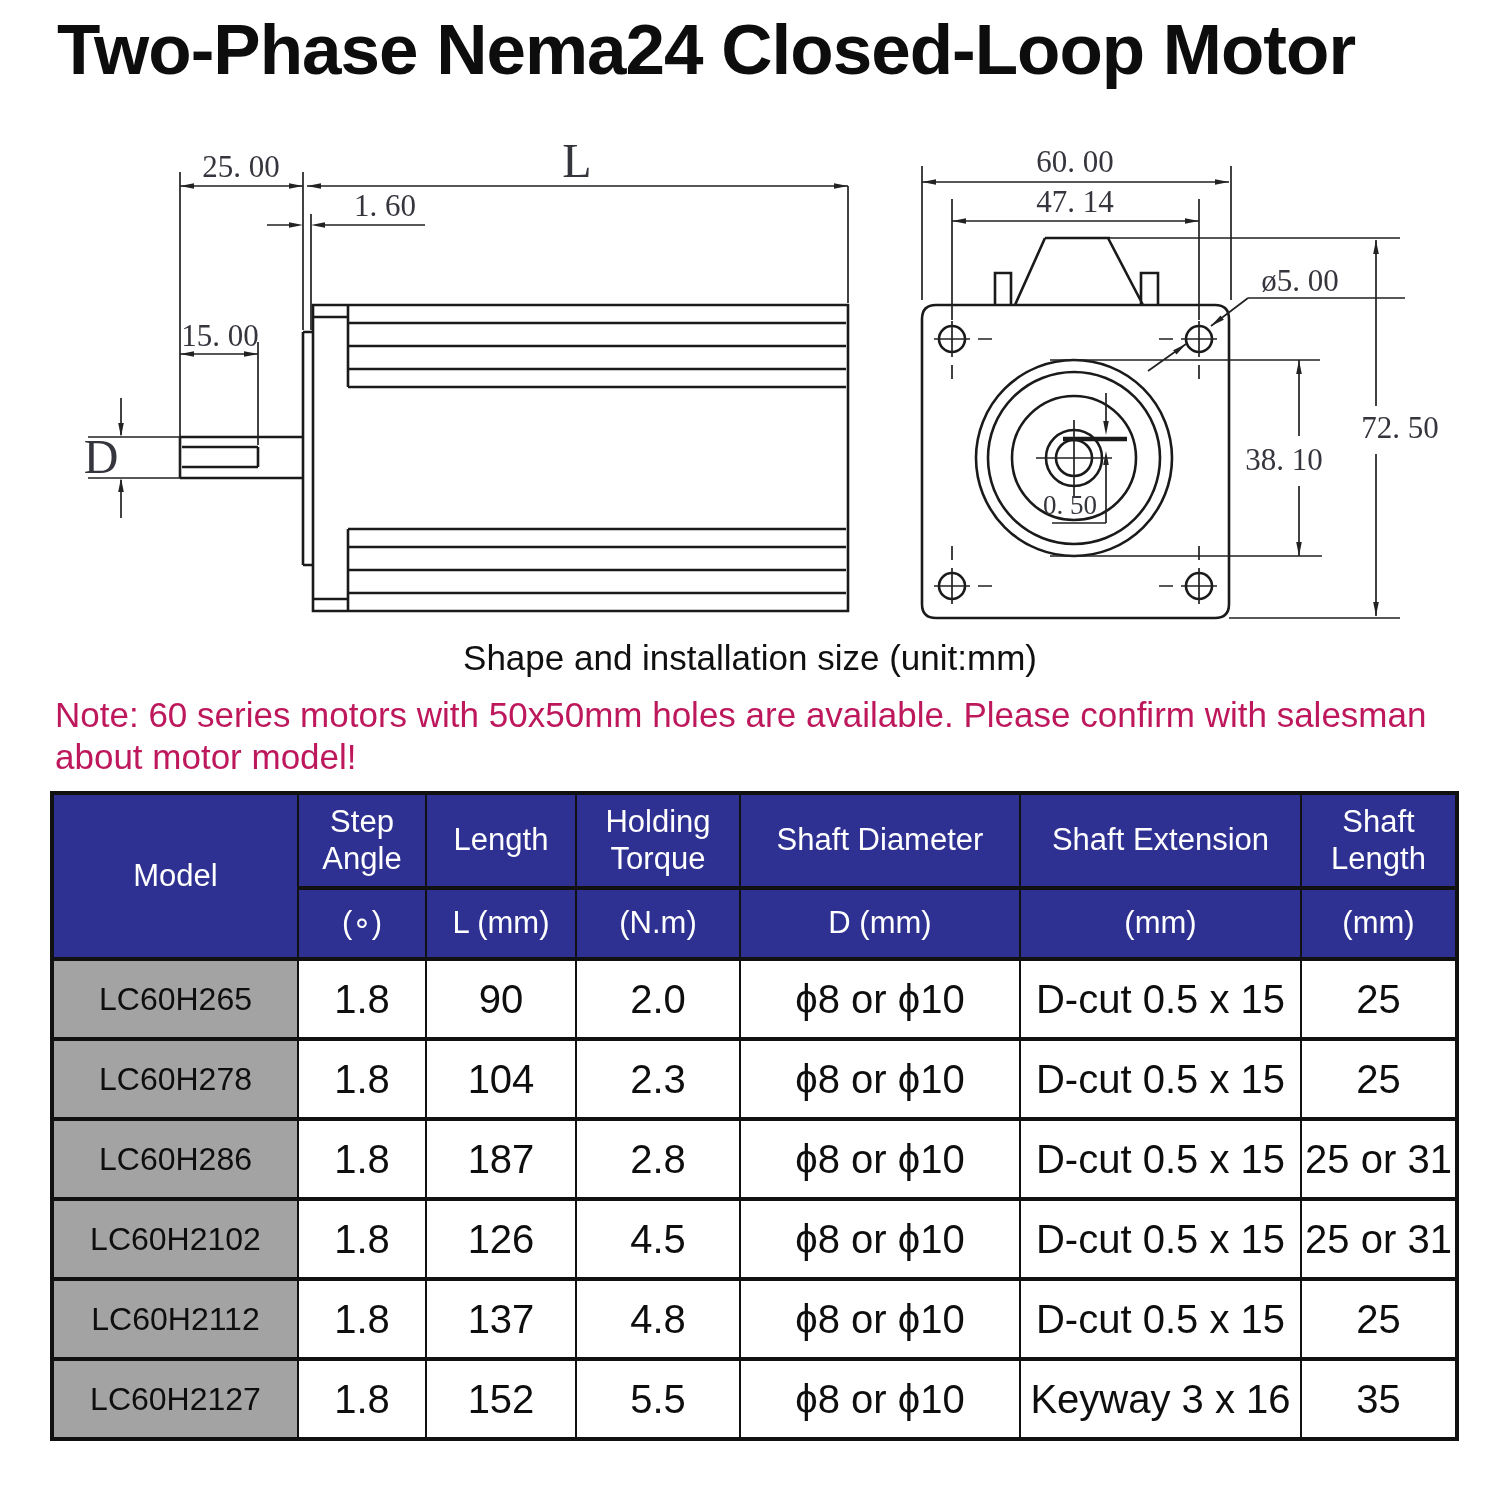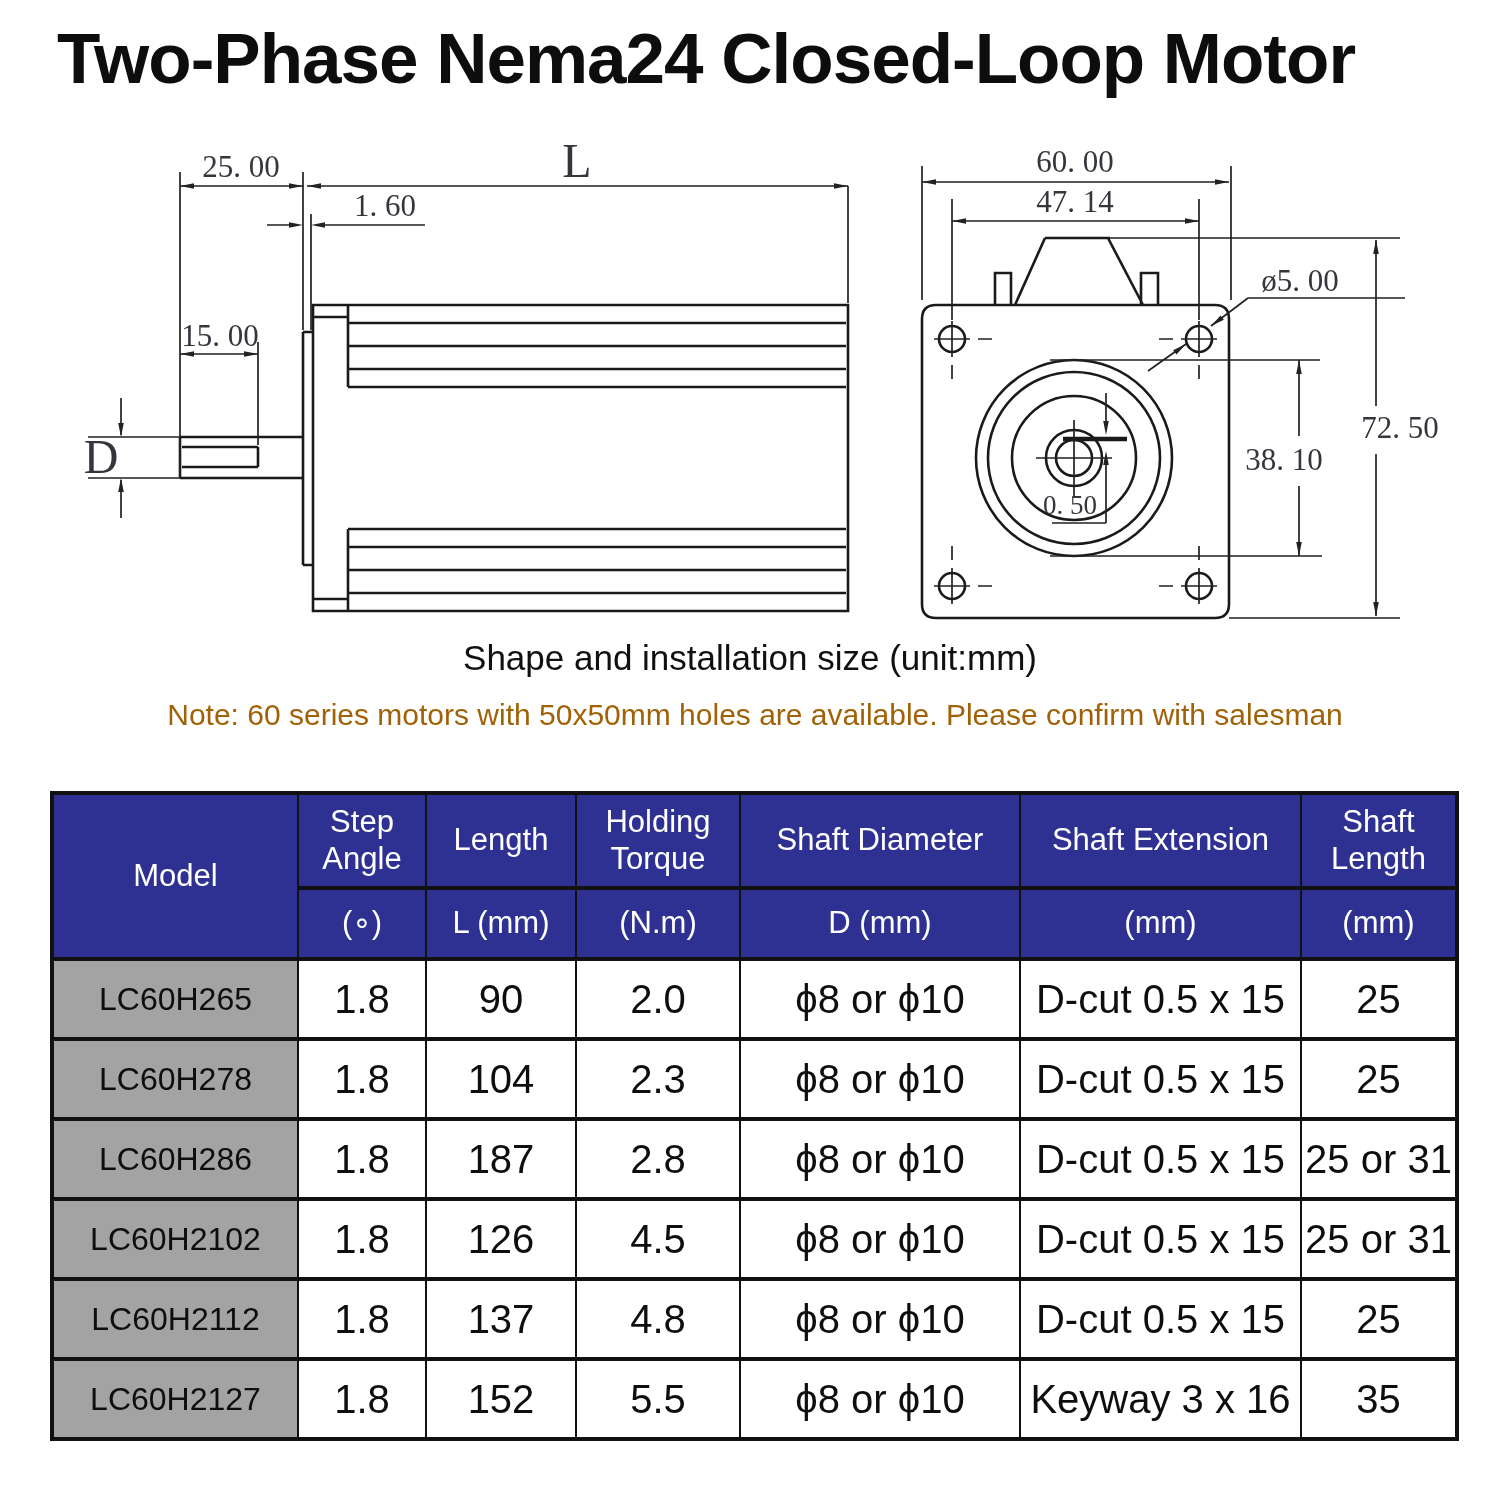--- a/index.html
+++ b/index.html
@@ -1,36 +1,36 @@
 <!DOCTYPE html>
 <html><head>
 <meta charset="utf-8">
 <style>
   html,body{margin:0;padding:0;background:#ffffff;}
   body{width:1500px;height:1500px;position:relative;overflow:hidden;
        font-family:"Liberation Sans",sans-serif;}
 
-  .page-title{position:absolute;top:18px;left:0;width:1412px;text-align:center;
+  .page-title{position:absolute;top:9px;left:0;width:1412px;text-align:center;
     font-size:71px;font-weight:bold;letter-spacing:-1px;color:#0d0d0d;white-space:nowrap;}
 
   svg.drawing{position:absolute;top:0;left:0;}
   .obj{fill:none;stroke:#1a1a1a;stroke-width:2.6;}
   .thin{fill:none;stroke:#222222;stroke-width:1.7;}
   .arr{fill:#222222;stroke:none;}
   .flat{fill:none;stroke:#1a1a1a;stroke-width:4.5;}
   svg text{font-family:"Liberation Serif","DejaVu Serif",serif;fill:#35353d;
     font-size:31px;text-anchor:middle;}
   svg text.big{font-size:48px;}
   svg text.small{font-size:27px;}
 
   .drawing-caption{position:absolute;top:638px;left:0;width:1500px;text-align:center;
     font-size:35px;color:#101010;}
 
   .note{position:absolute;top:694px;left:55px;width:1400px;
-    font-size:30px;line-height:42px;color:#a16207;text-align:center;}
+    font-size:35px;line-height:42px;color:#be185d;}
 
   table.spec{position:absolute;top:791px;left:50px;width:1405px;
     border-collapse:collapse;table-layout:fixed;border:4px solid #111111;}
   .spec th,.spec td{border:2px solid #111111;border-top-width:4px;border-bottom-width:4px;
     text-align:center;vertical-align:middle;padding:0;overflow:hidden;}
   .spec thead th{background:#2e3192;color:#ffffff;font-weight:normal;
     font-size:31px;line-height:1.18;}
   .spec tr.h1{height:95px;}
   .spec tr.h2{height:71px;}
   .spec tr.h2 th{border-top-width:2px;}
@@ -136,20 +136,21 @@
     <text x="1400" y="438">72. 50</text>
     <text x="1284" y="470">38. 10</text>
     <text x="1070" y="514" class="small">0. 50</text>
   </g>
 </svg>
 
 <div class="drawing-caption">Shape and installation size (unit:mm)</div>
 
 <div class="note">
   <div>Note: 60 series motors with 50x50mm holes are available. Please confirm with salesman</div>
+  <div>about motor model!</div>
 </div>
 
 <table class="spec">
   <colgroup>
     <col style="width:246px">
       <col style="width:128px">
       <col style="width:150px">
     <col style="width:164px">
       <col style="width:280px">
       <col style="width:281px">

